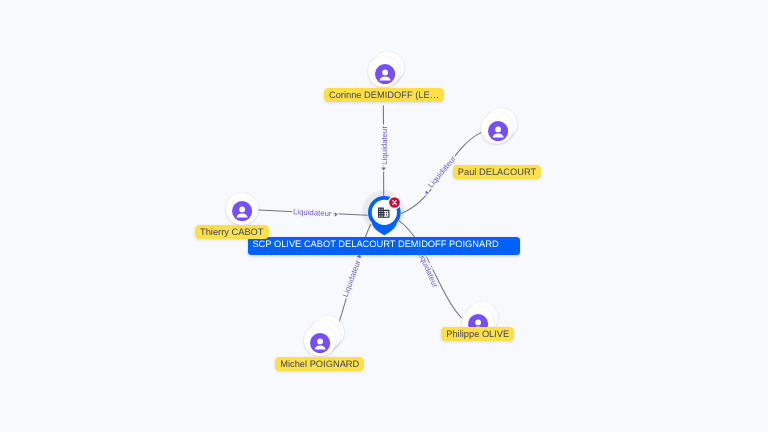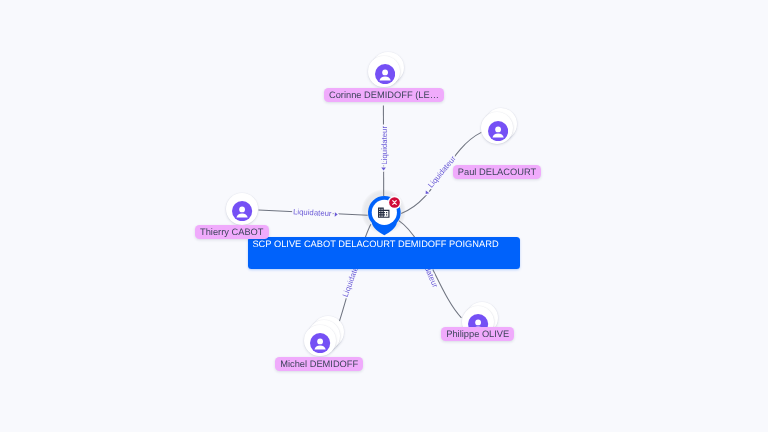--- a/index.html
+++ b/index.html
@@ -9,28 +9,28 @@
   #stage{position:relative;width:768px;height:432px;background:#f8f9fd;}
   svg.graph{position:absolute;left:0;top:0;width:768px;height:432px;overflow:visible;}
   .edge-line{fill:none;stroke:#6f7480;stroke-width:1.05;}
   .edge-label{fill:#6a5ad6;font-family:"Liberation Sans",sans-serif;font-size:7.8px;
     paint-order:stroke;stroke:#f8f9fd;stroke-width:3.2px;stroke-linejoin:round;}
   .arrow{fill:#6a5ad6;paint-order:stroke;stroke:#f8f9fd;stroke-width:2.6px;stroke-linejoin:round;}
 
   .node{position:absolute;}
   .pcirc{position:absolute;width:31.8px;height:31.8px;border-radius:50%;
          background:#fff;box-shadow:0 1px 2.5px rgba(30,40,80,.15),0 0 0 .5px rgba(30,40,80,.035);}
-  .node-label{position:absolute;background:#f0abfc;border-radius:4.5px;color:#3e445c;
+  .node-label{position:absolute;background:#fde047;border-radius:4.5px;color:#3e445c;
      font-size:9.3px;line-height:14px;height:14px;padding:0 5px;white-space:nowrap;
      box-shadow:0 1px 3px rgba(30,40,80,.14);box-sizing:border-box;}
 
   .halo{position:absolute;width:45.5px;height:45.5px;border-radius:50%;
      background:radial-gradient(circle closest-side,#e8e9ec 0%,#e8e9ec 84%,rgba(232,233,236,.55) 93%,rgba(232,233,236,0) 100%);}
   .company-label{position:absolute;background:#0062fb;border-radius:3.5px;color:#fff;
-     font-size:9.3px;line-height:14.2px;height:32px;padding:0 21.4px 0 4px;white-space:nowrap;
+     font-size:9.3px;line-height:14.2px;height:18px;padding:0 21.4px 0 4px;white-space:nowrap;
      box-sizing:border-box;box-shadow:0 1px 2.5px rgba(0,98,251,.28);}
 </style>
 </head>
 <body>
 
 <div id="stage">
 
   <div class="halo" style="left:360.8px;top:188.6px;"></div>
 
   <svg class="graph" viewBox="0 0 768 432">
@@ -114,21 +114,21 @@
     <div class="node" style="left: 303.85px; top: 324.65px;">
       <div class="pcirc" style="left:8.4px;top:-8.4px;"></div>
       <div class="pcirc" style="left:4.2px;top:-4.2px;"></div>
       <div class="pcirc" style="left:0;top:0;"></div>
       <div style="position:absolute;left:6.6px;top:8.2px;"><svg viewBox="0 0 24 24" width="20.2" height="20.2">
   <circle cx="12" cy="12" r="12" fill="#7550f5"></circle>
   <circle cx="12" cy="10" r="3.45" fill="#fff"></circle>
   <path d="M12 14.8 C 15.8 14.8 17.8 16.6 18.7 19.6 L 5.3 19.6 C 6.2 16.6 8.2 14.8 12 14.8 Z" fill="#fff"></path>
 </svg></div>
     </div>
-    <div class="node-label" style="left: 275.227px; top: 357.35px;">Michel DEMIDOFF</div>
+    <div class="node-label" style="left: 275.227px; top: 357.35px;">Michel POIGNARD</div>
     <div class="node" style="left: 461.85px; top: 306.05px;">
       <div class="pcirc" style="left:4.2px;top:-4.2px;"></div>
       <div class="pcirc" style="left:0;top:0;"></div>
       <div style="position:absolute;left:6.6px;top:8.2px;"><svg viewBox="0 0 24 24" width="20.2" height="20.2">
   <circle cx="12" cy="12" r="12" fill="#7550f5"></circle>
   <circle cx="12" cy="10" r="3.45" fill="#fff"></circle>
   <path d="M12 14.8 C 15.8 14.8 17.8 16.6 18.7 19.6 L 5.3 19.6 C 6.2 16.6 8.2 14.8 12 14.8 Z" fill="#fff"></path>
 </svg></div>
     </div>
     <div class="node-label" style="left: 441.219px; top: 327px;">Philippe OLIVE</div>

